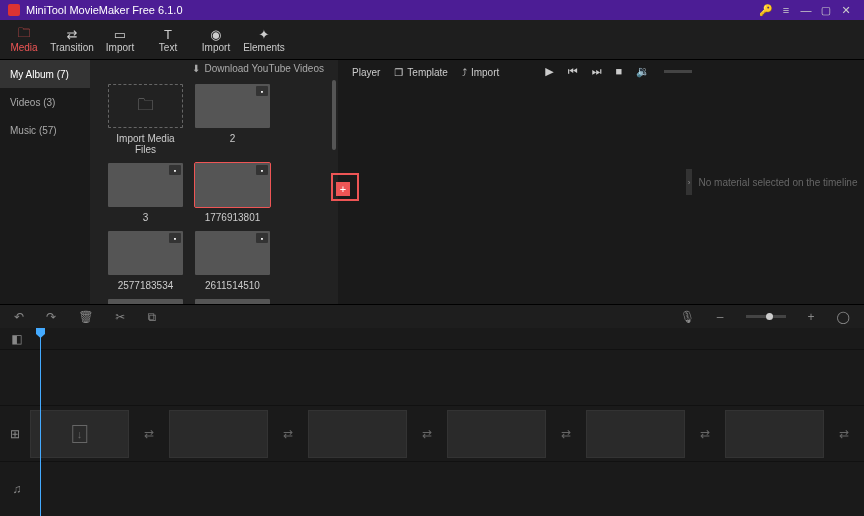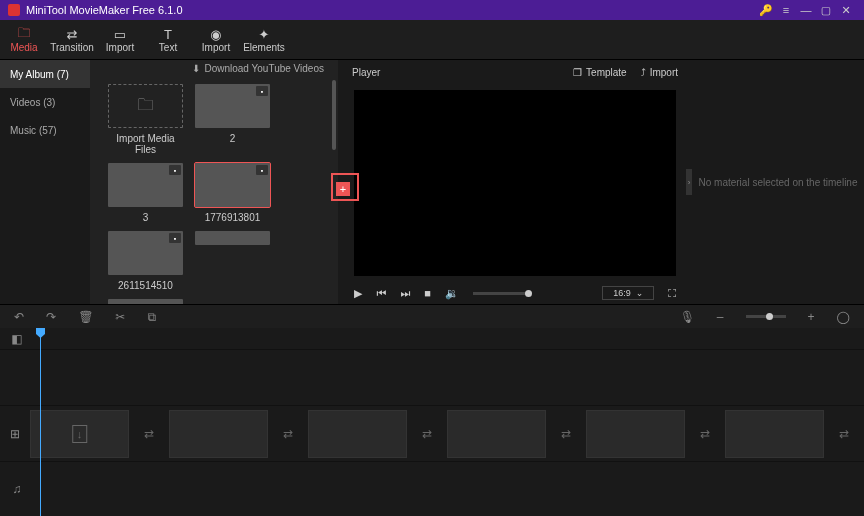--- a/index.html
+++ b/index.html
@@ -23,21 +23,21 @@
 .libgrid{flex:1;overflow-y:auto;padding:8px 10px;display:grid;grid-template-columns:repeat(2,75px);gap:8px 12px;justify-content:start;align-content:start;padding-left:18px}
 .libitem{text-align:center}
 .libitem .thumb{width:75px;height:44px;background:#555;position:relative;border-radius:1px}
 .libitem .thumb.import{border:1px dashed #666;background:#222;display:flex;align-items:center;justify-content:center;font-size:16px;color:#888}
 .libitem .thumb .badge{position:absolute;top:2px;right:2px;width:12px;height:10px;background:#333;border-radius:1px;display:flex;align-items:center;justify-content:center;font-size:7px;color:#fff}
 .libitem .cap{margin-top:5px;font-size:10px;color:#ccc}
 .libitem.sel .thumb{outline:1px solid #e55}
 .addbtn{position:absolute;width:28px;height:28px;border:2px solid #e55;left:241px;top:113px;pointer-events:none}
 .addbtn .plus{width:14px;height:14px;background:#e55;color:#fff;display:flex;align-items:center;justify-content:center;position:absolute;bottom:3px;left:3px;font-size:11px}
 .scrollthumb{position:absolute;right:2px;top:20px;width:4px;height:70px;background:#555;border-radius:2px}
-.player{width:346px;background:#1a1a1a;margin-left:4px;display:flex;flex-direction:column}
+.player{width:346px;background:#1a1a1a;margin-left:4px;display:flex;}
 .playerhead{height:24px;display:flex;align-items:center;padding:0 10px;font-size:10px}
 .playerhead .spacer{flex:1}
 .playerhead .pbtn{display:flex;align-items:center;gap:4px;margin-left:14px;cursor:pointer;color:#ccc}
 .video{margin:6px 12px;height:186px;background:#000}
 .seek{height:14px;display:flex;align-items:center;padding:0 12px;gap:8px}
 .seek .track{flex:1;height:3px;background:#444;position:relative}
 .seek .track .dot{position:absolute;left:-4px;top:-3px;width:8px;height:8px;border-radius:50%;background:#ccc}
 .seek .time{font-size:9px;color:#666}
 .seek .time .cur{color:#e55}
 .controls{height:22px;display:flex;align-items:center;padding:0 12px;gap:14px}
@@ -147,20 +147,26 @@
           </div>
           <div class="cap">3</div>
         </div>
       <div class="libitem sel">
           <div class="thumb t3">
             <div class="badge">▪</div>
           </div>
           <div class="cap">1776913801</div>
         </div>
       <div class="libitem">
+          <div class="thumb t4">
+            <div class="badge">▪</div>
+          </div>
+          <div class="cap">2577183534</div>
+        </div>
+      <div class="libitem">
           <div class="thumb t5">
             <div class="badge">▪</div>
           </div>
           <div class="cap">2611514510</div>
         </div>
       <div class="libitem">
           <div class="thumb t6" style="height:14px"></div>
         </div>
       <div class="libitem">
           <div class="thumb t7" style="height:14px"></div>

